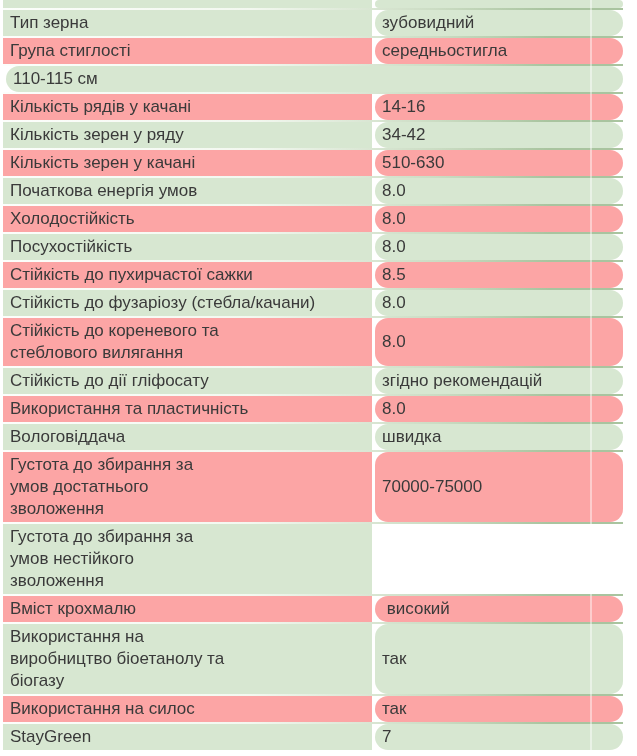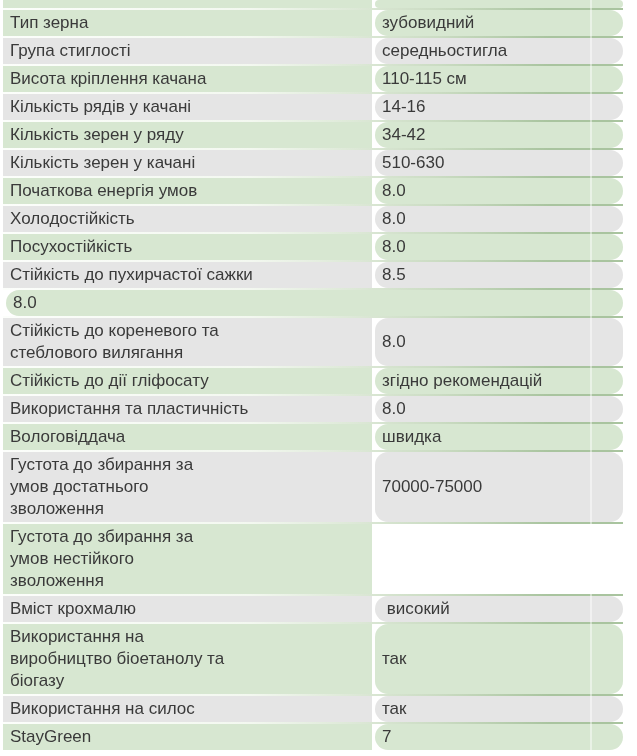--- a/index.html
+++ b/index.html
@@ -15,21 +15,21 @@
     position: relative;
     margin-left: 3px;
     width: 620px;
   }
   .row {
     display: flex;
     align-items: stretch;
     min-height: 26px;
   }
   .row.dark .cell  { background: #d7e7d1; }
-  .row.light .cell { background: #e5e5e5; }
+  .row.light .cell { background: #fca5a5; }
   .cell {
     display: flex;
     align-items: center;
     box-sizing: border-box;
     color: #3a3a3a;
     font-size: 17px;
     line-height: 22px;
     padding: 2px 6px 2px 7px;
     white-space: pre-wrap;
   }
@@ -76,21 +76,20 @@
   <div class="sep"></div>
 
   <div class="row light">
     <div class="cell label">Група стиглості</div>
     <div class="vdiv"></div>
     <div class="cell value">середньостигла</div>
   </div>
   <div class="sep"></div>
 
   <div class="row dark">
-    <div class="cell label">Висота кріплення качана</div>
     <div class="vdiv"></div>
     <div class="cell value">110-115 см</div>
   </div>
   <div class="sep"></div>
 
   <div class="row light">
     <div class="cell label">Кількість рядів у качані</div>
     <div class="vdiv"></div>
     <div class="cell value">14-16</div>
   </div>
@@ -132,20 +131,21 @@
   <div class="sep"></div>
 
   <div class="row light">
     <div class="cell label">Стійкість до пухирчастої сажки</div>
     <div class="vdiv"></div>
     <div class="cell value">8.5</div>
   </div>
   <div class="sep"></div>
 
   <div class="row dark">
+    <div class="cell label">Стійкість до фузаріозу (стебла/качани)</div>
     <div class="vdiv"></div>
     <div class="cell value">8.0</div>
   </div>
   <div class="sep"></div>
 
   <div class="row light">
     <div class="cell label">Стійкість до кореневого та
 стеблового вилягання</div>
     <div class="vdiv"></div>
     <div class="cell value">8.0</div>

